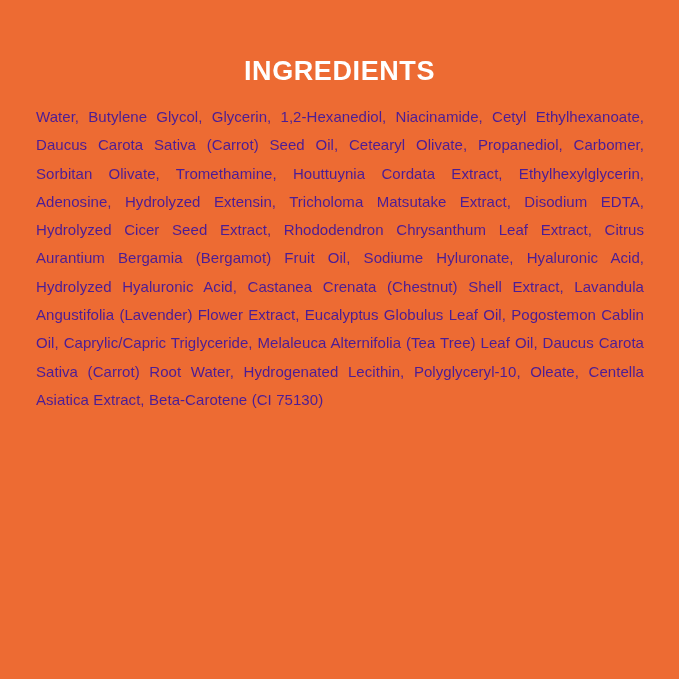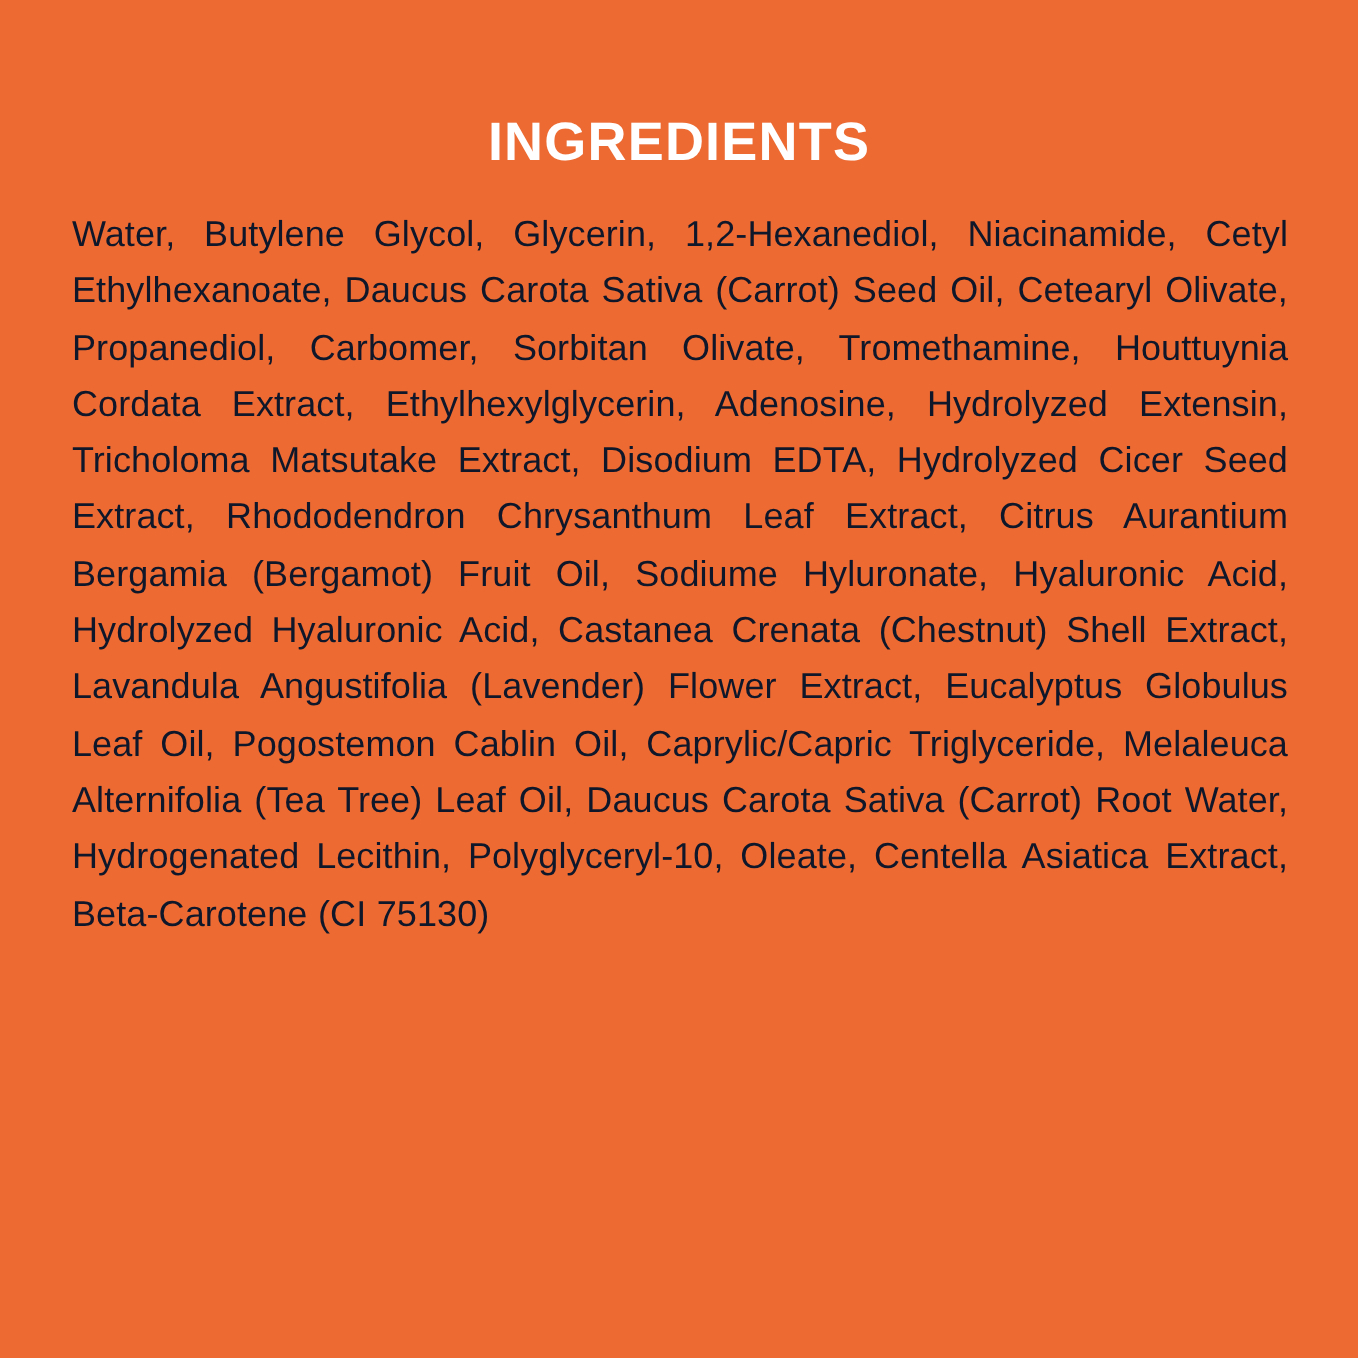--- a/index.html
+++ b/index.html
@@ -29,22 +29,22 @@
     color: #FFFFFF;
     font-size: 27px;
     font-weight: bold;
     letter-spacing: 0.6px;
   }
   .ingredients-body {
     position: absolute;
     top: 103px;
     left: 36px;
     width: 608px;
-    color: #0f172a;
-    font-size: 18px;
+    color: #4c1d95;
+    font-size: 15px;
     line-height: 28.3px;
     text-align: justify;
     text-justify: inter-word;
     letter-spacing: 0.05px;
     word-spacing: 0.2px;
     hyphens: auto;
   }
 </style>
 </head>
 <body>

